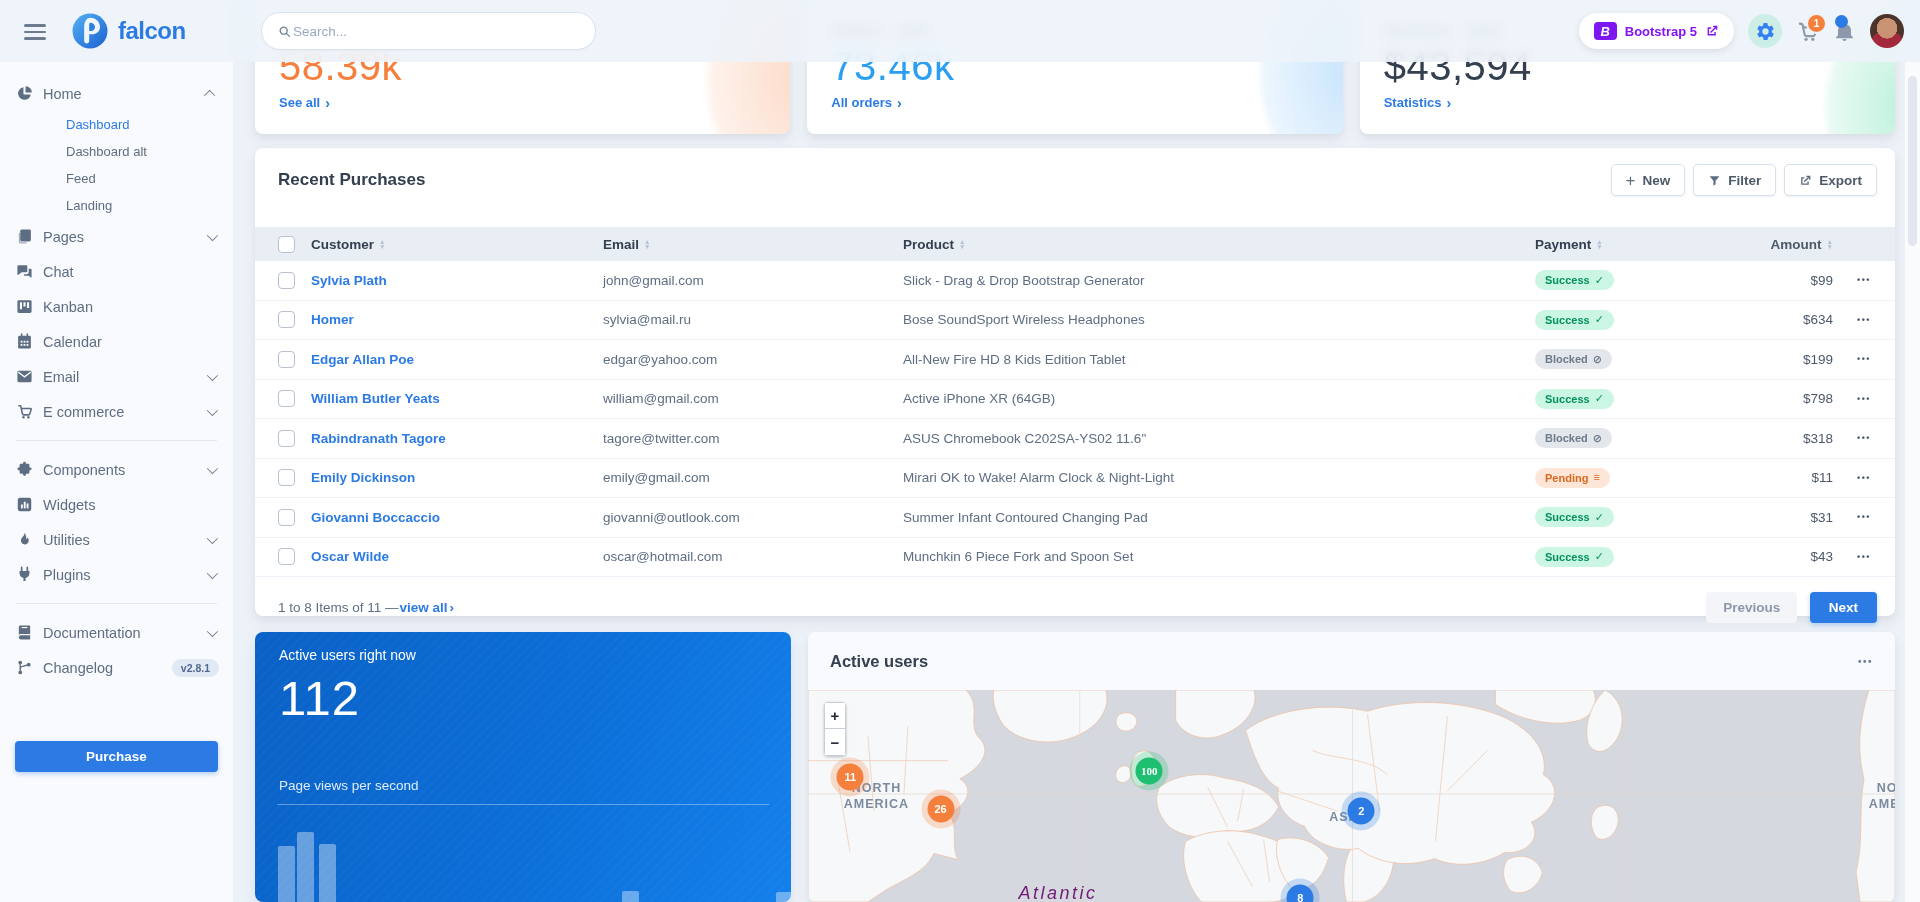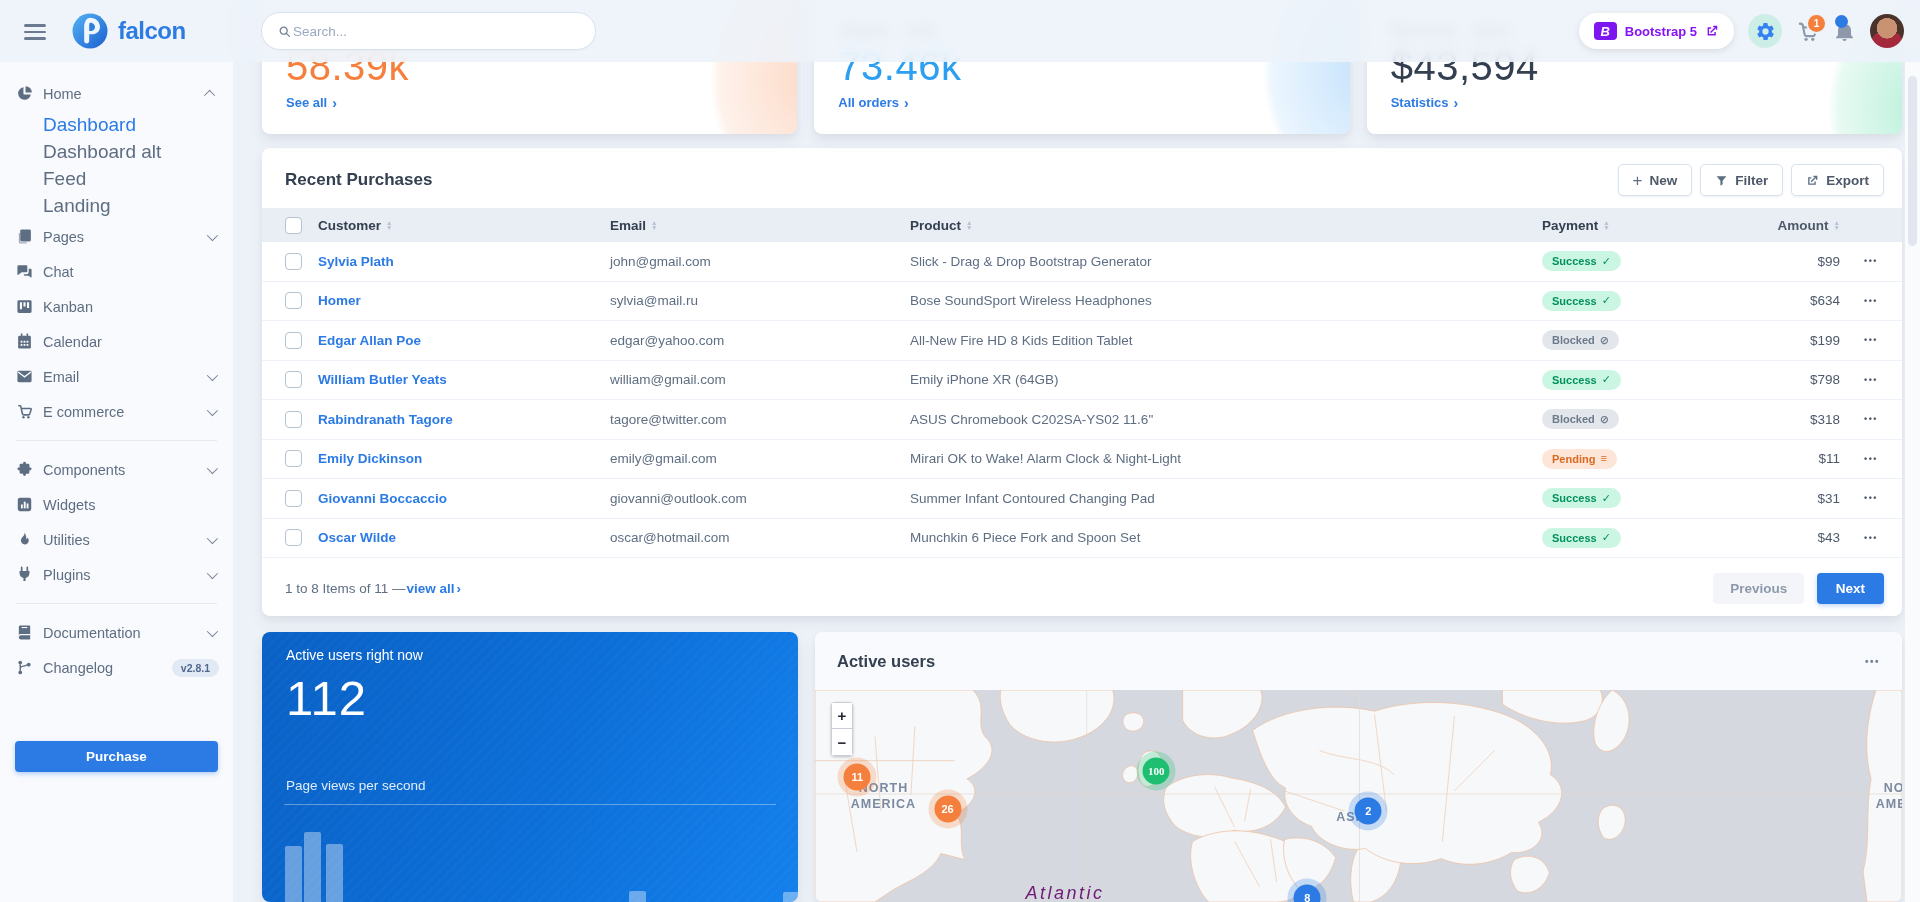--- a/index.html
+++ b/index.html
@@ -13,21 +13,21 @@
   #nav-sections{position:absolute;top:76px;left:0;right:0}
   .nav-item{display:flex;align-items:center;height:35px;padding:0 14px 0 16px;cursor:pointer}
   .nav-ico{width:18px;height:18px;margin-right:9px;color:#5e6e82;flex:0 0 18px}
   .nav-ico svg{width:17px;height:17px;fill:currentColor;display:block}
   .nav-label{font-size:14.5px;font-weight:500;color:#5e6e82;flex:1}
   .nav-badge{font-size:10.5px;font-weight:700;color:#52688f;background:#e1e9f5;border-radius:10px;
              padding:3px 9px;margin-left:8px}
   .chev{width:7px;height:7px;border-right:1.6px solid #748194;border-bottom:1.6px solid #748194;margin-right:4px}
   .chev-down{transform:rotate(45deg) translateY(-2px)}
   .chev-up{transform:rotate(225deg) translateY(-2px)}
-  .nav-sub{height:27px;line-height:27px;padding-left:43px;font-size:19px;font-weight:500;color:#5e6e82;cursor:pointer}
+  .nav-sub{height:27px;line-height:27px;padding-left:66px;font-size:13px;font-weight:500;color:#5e6e82;cursor:pointer}
   .nav-sub.active{color:#2c7be5}
   .nav-divider{border-top:1px solid #e4e9f1;margin:11px 16px}
   #purchase-btn{position:absolute;left:15px;top:741px;width:203px;height:31px;background:#2c7be5;color:#fff;
       border:none;border-radius:4px;font-size:13.5px;font-weight:600;cursor:pointer;
       box-shadow:0 2px 5px rgba(44,123,229,.35);font-family:inherit}
 
   
   #navbar{position:absolute;left:0;top:0;width:1920px;height:62px;z-index:30;
       background:rgba(237,242,249,.87);backdrop-filter:blur(7px)}
   .burger{position:absolute;left:24px;top:24px;width:22px;cursor:pointer}
@@ -57,38 +57,38 @@
   .icon-btn svg{width:23px;height:23px;fill:#8d99ab;display:block}
   .cart-badge{position:absolute;top:-7px;right:-8px;min-width:13px;height:13px;padding:2px;
       border-radius:50%;background:#f5803e;color:#fff;font-size:10px;font-weight:700;
       display:flex;align-items:center;justify-content:center;border:2px solid #eef2f8}
   .bell-dot{position:absolute;top:-5px;left:2px;width:13px;height:13px;border-radius:50%;background:#2c7be5}
   .avatar{width:34px;height:34px;border-radius:50%;cursor:pointer;
       background:radial-gradient(circle at 50% 42%,#c99272 0 39%,transparent 40%),
                  radial-gradient(circle at 50% 98%,#a3293c 0 46%,transparent 47%),#4a332b}
 
   
-  #content{position:absolute;left:262px;top:0;width:1640px;height:763px}
+  #content{position:absolute;left:255px;top:0;width:1640px;height:763px}
 
   #stats-row{position:absolute;left:0;top:0;width:1640px;display:flex;gap:17px;z-index:5}
   .stat-card{flex:1;height:134px;position:relative;padding:20px 24px;box-sizing:border-box;overflow:hidden}
   .stat-title-row{height:22px;display:flex;align-items:center;gap:10px}
   .stat-title{font-size:16px;font-weight:700;color:#5e6e82}
   .stat-badge{font-size:11px;font-weight:700;color:#748194;background:#e3e6ea;padding:2px 8px;border-radius:10px}
   .stat-value{font-size:40px;font-weight:500;line-height:48px;letter-spacing:.5px}
   .stat-link{display:inline-flex;align-items:center;gap:5px;font-size:13px;font-weight:600;color:#2c7be5;margin-top:5px}
   .lchev{font-size:14px;line-height:1}
   .deco{position:absolute;right:0;top:0;bottom:0;width:170px;pointer-events:none}
   .deco-orange{background:radial-gradient(130px 170px at 104% 60%,rgba(245,128,62,.28),rgba(245,128,62,.10) 65%,transparent 72%)}
   .deco-blue{background:radial-gradient(130px 170px at 104% 55%,rgba(39,150,245,.25),rgba(39,150,245,.09) 65%,transparent 72%)}
   .deco-green{background:radial-gradient(120px 160px at 106% 80%,rgba(0,200,120,.26),rgba(0,200,120,.09) 62%,transparent 70%)}
 
   
   #purchases-card{position:absolute;left:0;top:148px;width:1640px;height:468px;box-sizing:border-box}
-  .pc-header{display:flex;justify-content:space-between;align-items:center;padding:16px 18px 12px 23px}
+  .pc-header{display:flex;justify-content:space-between;align-items:center;padding:16px 18px 31px 23px}
   .pc-title{font-size:17px;font-weight:700;color:#344050}
   .toolbar{display:flex;gap:8px}
   .tbtn{display:inline-flex;align-items:center;gap:7px;background:#fff;border:1px solid #d8e2ef;
       border-radius:5px;height:32px;padding:0 14px;font-size:13.5px;font-weight:600;color:#4d5969;
       box-shadow:0 1px 2px rgba(43,45,80,.08);cursor:pointer;font-family:inherit}
   .tbtn .bico{width:13px;height:13px;color:#5e6e82}
   .tbtn .bico svg{width:13px;height:13px;fill:currentColor;display:block}
   .plus-g{font-size:17px;font-weight:500;color:#5e6e82;line-height:1}
   .thead{display:flex;align-items:center;height:34px;background:#e9edf4;font-size:13.5px;font-weight:700;color:#344050}
   .cell{box-sizing:border-box;display:flex;align-items:center}
@@ -454,21 +454,21 @@
           <span class="cell c-actions">
             <span class="dots">•••</span>
           </span>
         </div>
         <div class="trow">
           <span class="cell c-check">
             <span class="checkbox"></span>
           </span>
           <a class="cell c-customer rowlink">William Butler Yeats</a>
           <span class="cell c-email">william@gmail.com</span>
-          <span class="cell c-product">Emily iPhone XR (64GB)</span>
+          <span class="cell c-product">Active iPhone XR (64GB)</span>
           <span class="cell c-payment">
             <span class="badge badge-success">
               <span>Success</span>
               <span class="bic">✓</span>
             </span>
           </span>
           <span class="cell c-amount">$798</span>
           <span class="cell c-actions">
             <span class="dots">•••</span>
           </span>

